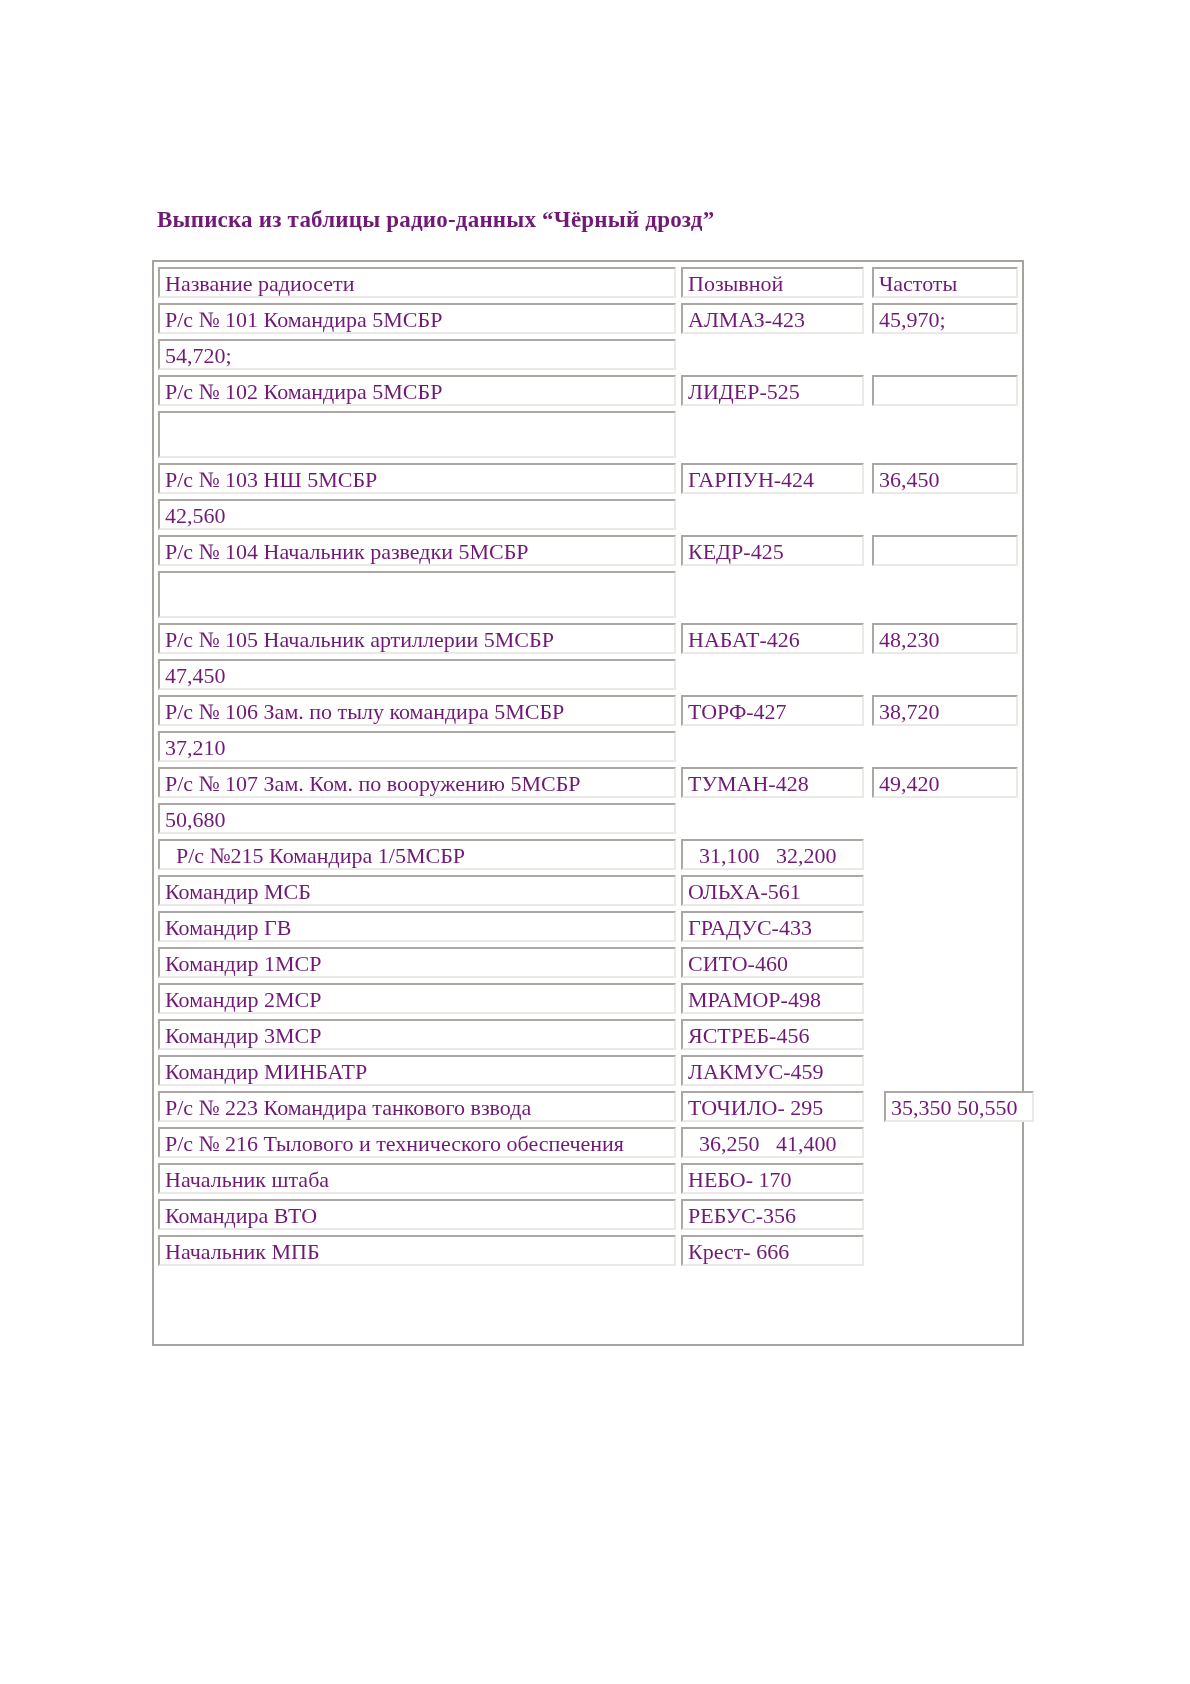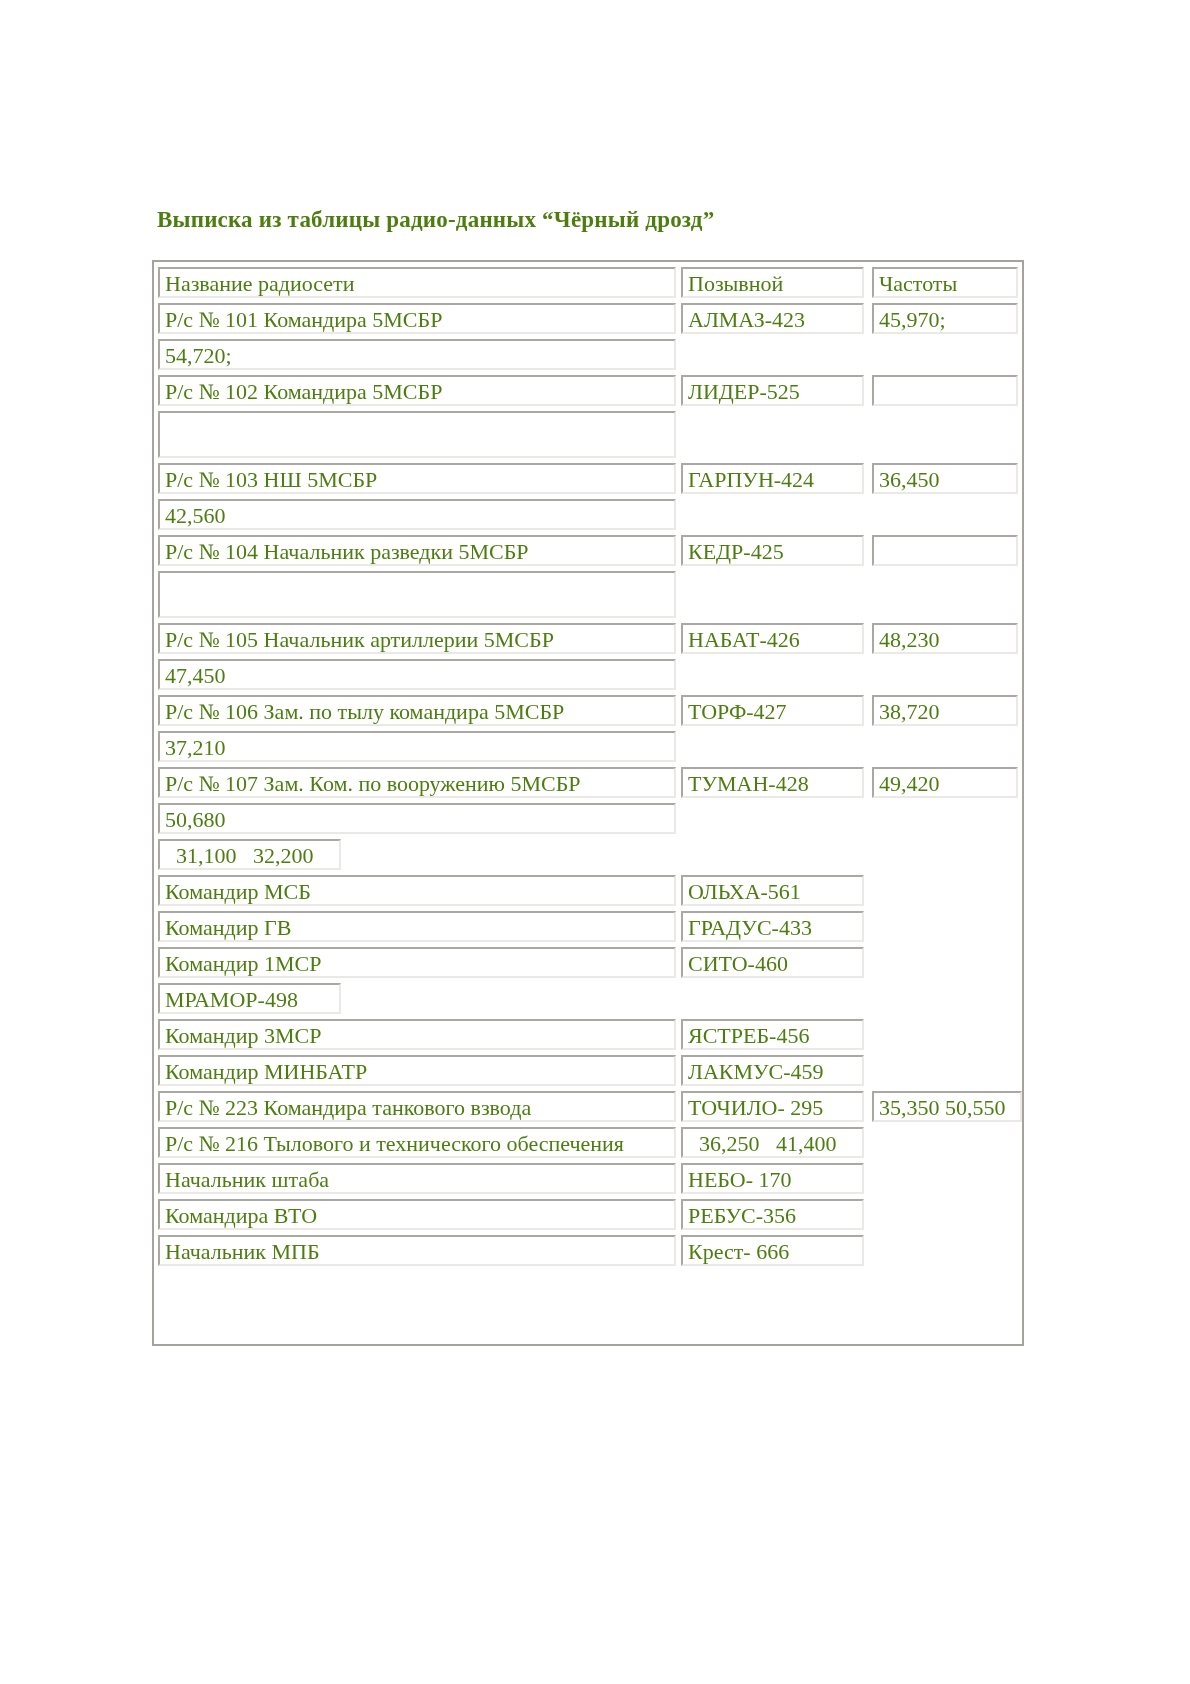--- a/index.html
+++ b/index.html
@@ -1,21 +1,21 @@
 <!DOCTYPE html>
 <html><head>
 <meta charset="utf-8">
 <style>
   html, body { margin:0; padding:0; background:#fff; }
   .page {
     position:relative;
     width:1190px; height:1684px;
     background:#ffffff;
     font-family:"Liberation Serif", serif;
-    color:#4d7c0f;
+    color:#701a75;
     overflow:hidden;
   }
   .title {
     position:absolute;
     left:157px; top:207px;
     margin:0;
     font-size:23px;
     font-weight:bold;
     letter-spacing:0.2px;
     white-space:nowrap;
@@ -39,21 +39,21 @@
     background:#fff;
     padding:1px 4px 0 5px;
     font-size:22px;
     line-height:27px;
     white-space:pre;
     overflow:hidden;
   }
   .c1 { width:518px; margin-right:5px; }
   .c2 { width:183px; margin-right:8px; }
   .c3 { width:146px; }
-  .c3.wide { width:150px; }
+  .c3.wide { width:150px;margin-left:12px; }
   .row.tall .cell { height:47px; }
 </style>
 </head>
 <body>
 
 <div class="page">
   <h1 class="title">Выписка из таблицы радио-данных “Чёрный дрозд”</h1>
 
   <div class="radio-table">
     <div class="row">
@@ -112,35 +112,37 @@
         </div>
         <div class="row">
           <div class="cell c1">Р/с № 107 Зам. Ком. по вооружению 5МСБР</div>
           <div class="cell c2">ТУМАН-428</div>
           <div class="cell c3">49,420</div>
         </div>
         <div class="row">
           <div class="cell c1">50,680</div>
         </div>
         <div class="row">
+          <div class="cell c1">&nbsp;&nbsp;Р/с №215 Командира 1/5МСБР</div>
           <div class="cell c2">&nbsp;&nbsp;31,100&nbsp;&nbsp;&nbsp;32,200</div>
         </div>
         <div class="row">
           <div class="cell c1">Командир МСБ</div>
           <div class="cell c2">ОЛЬХА-561</div>
         </div>
         <div class="row">
           <div class="cell c1">Командир ГВ</div>
           <div class="cell c2">ГРАДУС-433</div>
         </div>
         <div class="row">
           <div class="cell c1">Командир 1МСР</div>
           <div class="cell c2">СИТО-460</div>
         </div>
         <div class="row">
+          <div class="cell c1">Командир 2МСР</div>
           <div class="cell c2">МРАМОР-498</div>
         </div>
         <div class="row">
           <div class="cell c1">Командир 3МСР</div>
           <div class="cell c2">ЯСТРЕБ-456</div>
         </div>
         <div class="row">
           <div class="cell c1">Командир МИНБАТР</div>
           <div class="cell c2">ЛАКМУС-459</div>
         </div>

